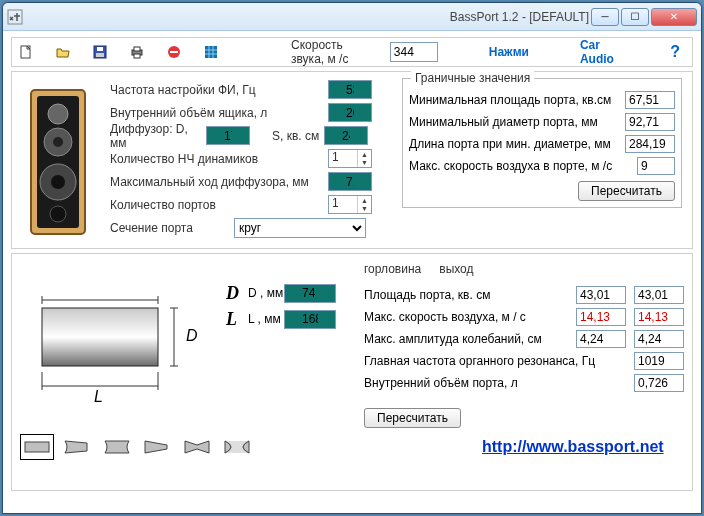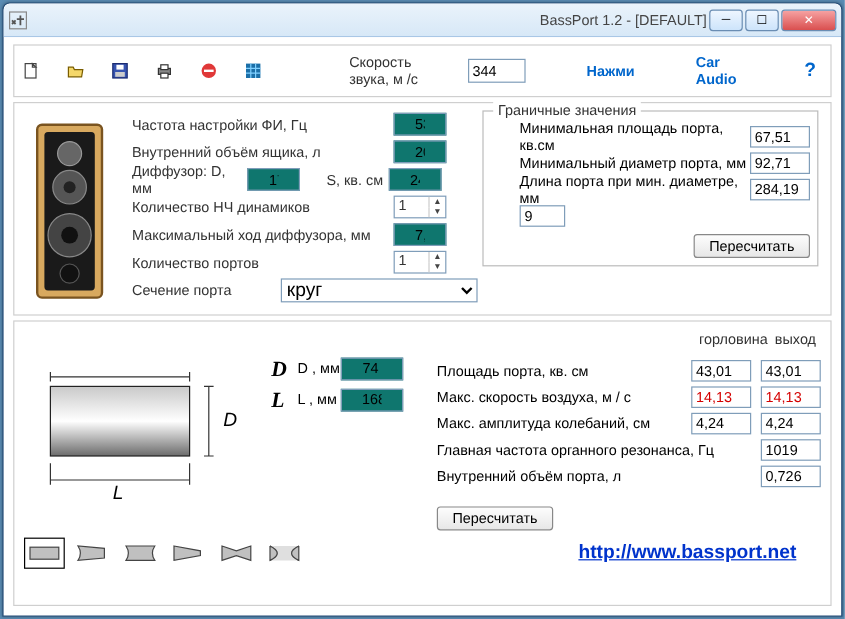--- a/index.html
+++ b/index.html
@@ -6,54 +6,54 @@
   body { margin: 0; background: #5a8cb4; width: 704px; height: 516px; overflow: hidden; }
   .window { width: 700px; height: 512px; margin: 2px; background: #fff; border: 1px solid #254d78; border-radius: 6px 6px 0 0; box-shadow: 0 0 3px rgba(0,0,0,.3); }
   .titlebar { height: 28px; background: linear-gradient(#eaf3fb, #d7e8f7); border-bottom: 1px solid #a9c7e6; display: flex; align-items: center; padding: 0 4px; border-radius: 6px 6px 0 0; }
   .titlebar .icon { width: 16px; height: 16px; margin-right: 6px; }
   .titlebar .title { font-size: 12px; color: #444; flex: 1; text-align: right; }
   .wbtn { width: 28px; height: 18px; margin-left: 2px; border: 1px solid #6a8db3; border-radius: 3px; display: flex; align-items: center; justify-content: center; font-size: 10px; }
   .wbtn.min { background: linear-gradient(#eef6ff,#cde4fb); }
   .wbtn.max { background: linear-gradient(#eef6ff,#cde4fb); }
   .wbtn.close { background: linear-gradient(#f6a2a2,#d94f4f); color:#fff; width:46px; }
   .client { padding: 6px 8px; }
-  .toolbar { height: 44px; display: flex; align-items: center; gap: 21px; border: 1px solid #cfcfcf; padding: 0 6px; margin-bottom: 4px; }
+  .toolbar { height: 30px; display: flex; align-items: center; gap: 21px; border: 1px solid #cfcfcf; padding: 0 6px; margin-bottom: 4px; }
   .tbtn { width: 22px; height: 22px; display:flex; align-items:center; justify-content:center; }
   .tlabel { font-size: 12px; color: #333; margin-left: auto; }
   .tinput { width: 48px; height: 20px; border: 1px solid #7f9db9; font-size: 12px; padding: 1px 3px; background:#fff; }
   .linkblue { color: #0066cc; font-size: 12px; font-weight: bold; margin-left: 30px; }
   .helpq { color:#0066cc; font-size:16px; font-weight:bold; margin-left:30px; margin-right:6px; }
   .panel { border: 1px solid #cfcfcf; margin-bottom: 4px; position: relative; }
   .panel-top { height: 178px; display:flex; }
   .panel-bottom { height: 238px; }
   .speaker { width: 92px; display:flex; align-items:center; justify-content:center; padding-top:4px;}
   .mid { flex:1; padding: 6px 2px 2px 6px; font-size:12px; color:#333; }
   .row { display:flex; align-items:center; height: 23px; }
   .lbl { width: 218px; }
   .lbl2 { width: 80px; }
   .in { width: 44px; height: 19px; border: 1px solid #7f9db9; font-size:12px; padding:0 17px; background:#0f766e; }
   .in.w52 { width: 52px; }
-  .sel { width: 164px; height: 20px; border:1px solid #7f9db9; font-size:16px; background:#fff; }
+  .sel { width: 132px; height: 20px; border:1px solid #7f9db9; font-size:12px; background:#fff; }
   .spinner { width:44px; height:19px; border:1px solid #7f9db9; display:flex; font-size:12px; }
   .spinner span { flex:1; padding:0 3px; }
   .spinner .ud { width:14px; display:flex; flex-direction:column; }
   .spinner .ud div { flex:1; border-left:1px solid #ccc; display:flex; align-items:center; justify-content:center; font-size:7px; color:#444; line-height:1;}
   .fieldset { border:1px solid #bbb; position:relative; width: 280px; margin: 2px 6px 2px 2px; padding: 10px 6px 6px 6px; font-size:12px; }
   .fieldset .legend { position:absolute; top:-8px; left:8px; background:#fff; padding:0 4px; color:#333; font-size:12px; }
-  .fldrow { display:flex; align-items:center; height:22px;margin-left:24px; }
+  .fldrow { display:flex; align-items:center; height:22px; }
   .fldlbl { flex:1; }
   .fldin { width:50px; height:18px; border:1px solid #7f9db9; font-size:12px; padding:0 3px; background:#fff; }
   .btn { border:1px solid #888; background: linear-gradient(#fdfdfd,#e7e7e7); font-size:12px; padding: 2px 12px; border-radius:3px; }
   .btnrow { text-align:right; margin-top:4px; }
   .bottom-content { display:flex; padding: 6px 8px 0 8px; }
   .diagram-area { width: 206px; padding-top: 26px;}
   .dl-col { width: 138px; padding-top: 20px; font-size:12px; }
   .dl-col .bigd { font-size:18px; font-weight:bold; font-family:'Times New Roman',serif; font-style:italic; }
   .results { flex:1; padding-top: 2px; font-size:12px; }
-  .results .hdr { display:flex; justify-content:flex-end; gap:6px; padding-right:4px; color:#333; height:22px; }
+  .results .hdr { display:flex; justify-content:flex-start; gap:18px; padding-right:4px; color:#333; height:22px; }
   .resrow { display:flex; align-items:center; height:22px; }
   .reslbl { flex:1; }
   .redv { color:#d40000; }
   .shape-strip { display:flex; gap:10px; padding: 8px 0 0 10px; align-items:center; }
   .shape { width:30px; height:22px; border:0; display:flex; align-items:center; justify-content:center; }
   .shape.sel2 { outline:1px solid #000; outline-offset:1px; }
   .footerlink { color:#0033cc; font-size:16px; font-weight:bold; margin-left: 220px; text-decoration:underline; }
 </style>
 </head>
 <body>
@@ -188,20 +188,21 @@
             </div>
           <div class="fldrow">
               <span class="fldlbl">Минимальный диаметр порта, мм</span>
               <input class="fldin" value="92,71" style="">
             </div>
           <div class="fldrow">
               <span class="fldlbl">Длина порта при мин. диаметре, мм</span>
               <input class="fldin" value="284,19" style="">
             </div>
           <div class="fldrow">
+              <span class="fldlbl">Макс. скорость воздуха в порте, м /с</span>
               <input class="fldin" style="width: 38px;" value="9">
             </div>
           <div class="btnrow"><button class="btn">Пересчитать</button></div>
         </div>
       </div>
     </div>
 
     <div class="panel panel-bottom">
       <div class="bottom-content">
         <div class="diagram-area">

